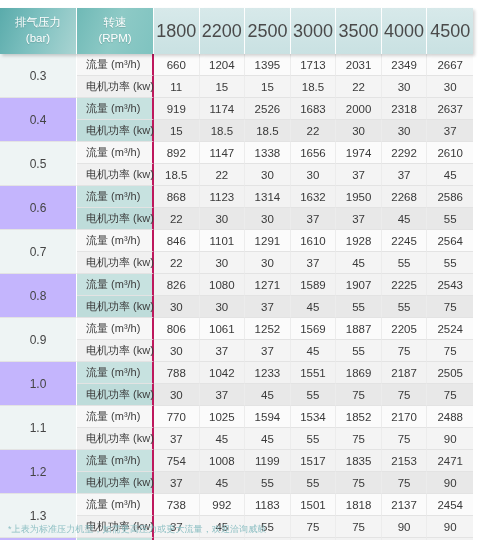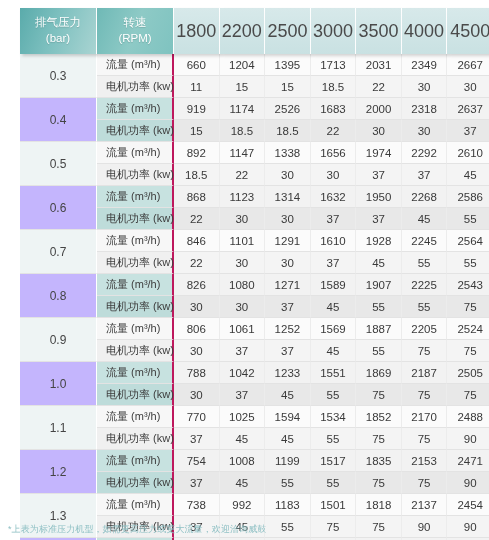--- a/index.html
+++ b/index.html
@@ -15,21 +15,21 @@
     position: relative;
   }
 
   #spec-table-wrap {
     position: absolute;
     left: 0;
     top: 0;
     width: 438px;
     height: 540px;
     box-sizing: border-box;
-    padding: 8px 8px 0 20px;
+    padding: 8px 8px 0 0;
   }
 
   table.spec {
     border-collapse: separate;
     border-spacing: 0;
     width: 473px;
     table-layout: fixed;
     font-size: 11px;
     color: #3a3a3a;
   }

